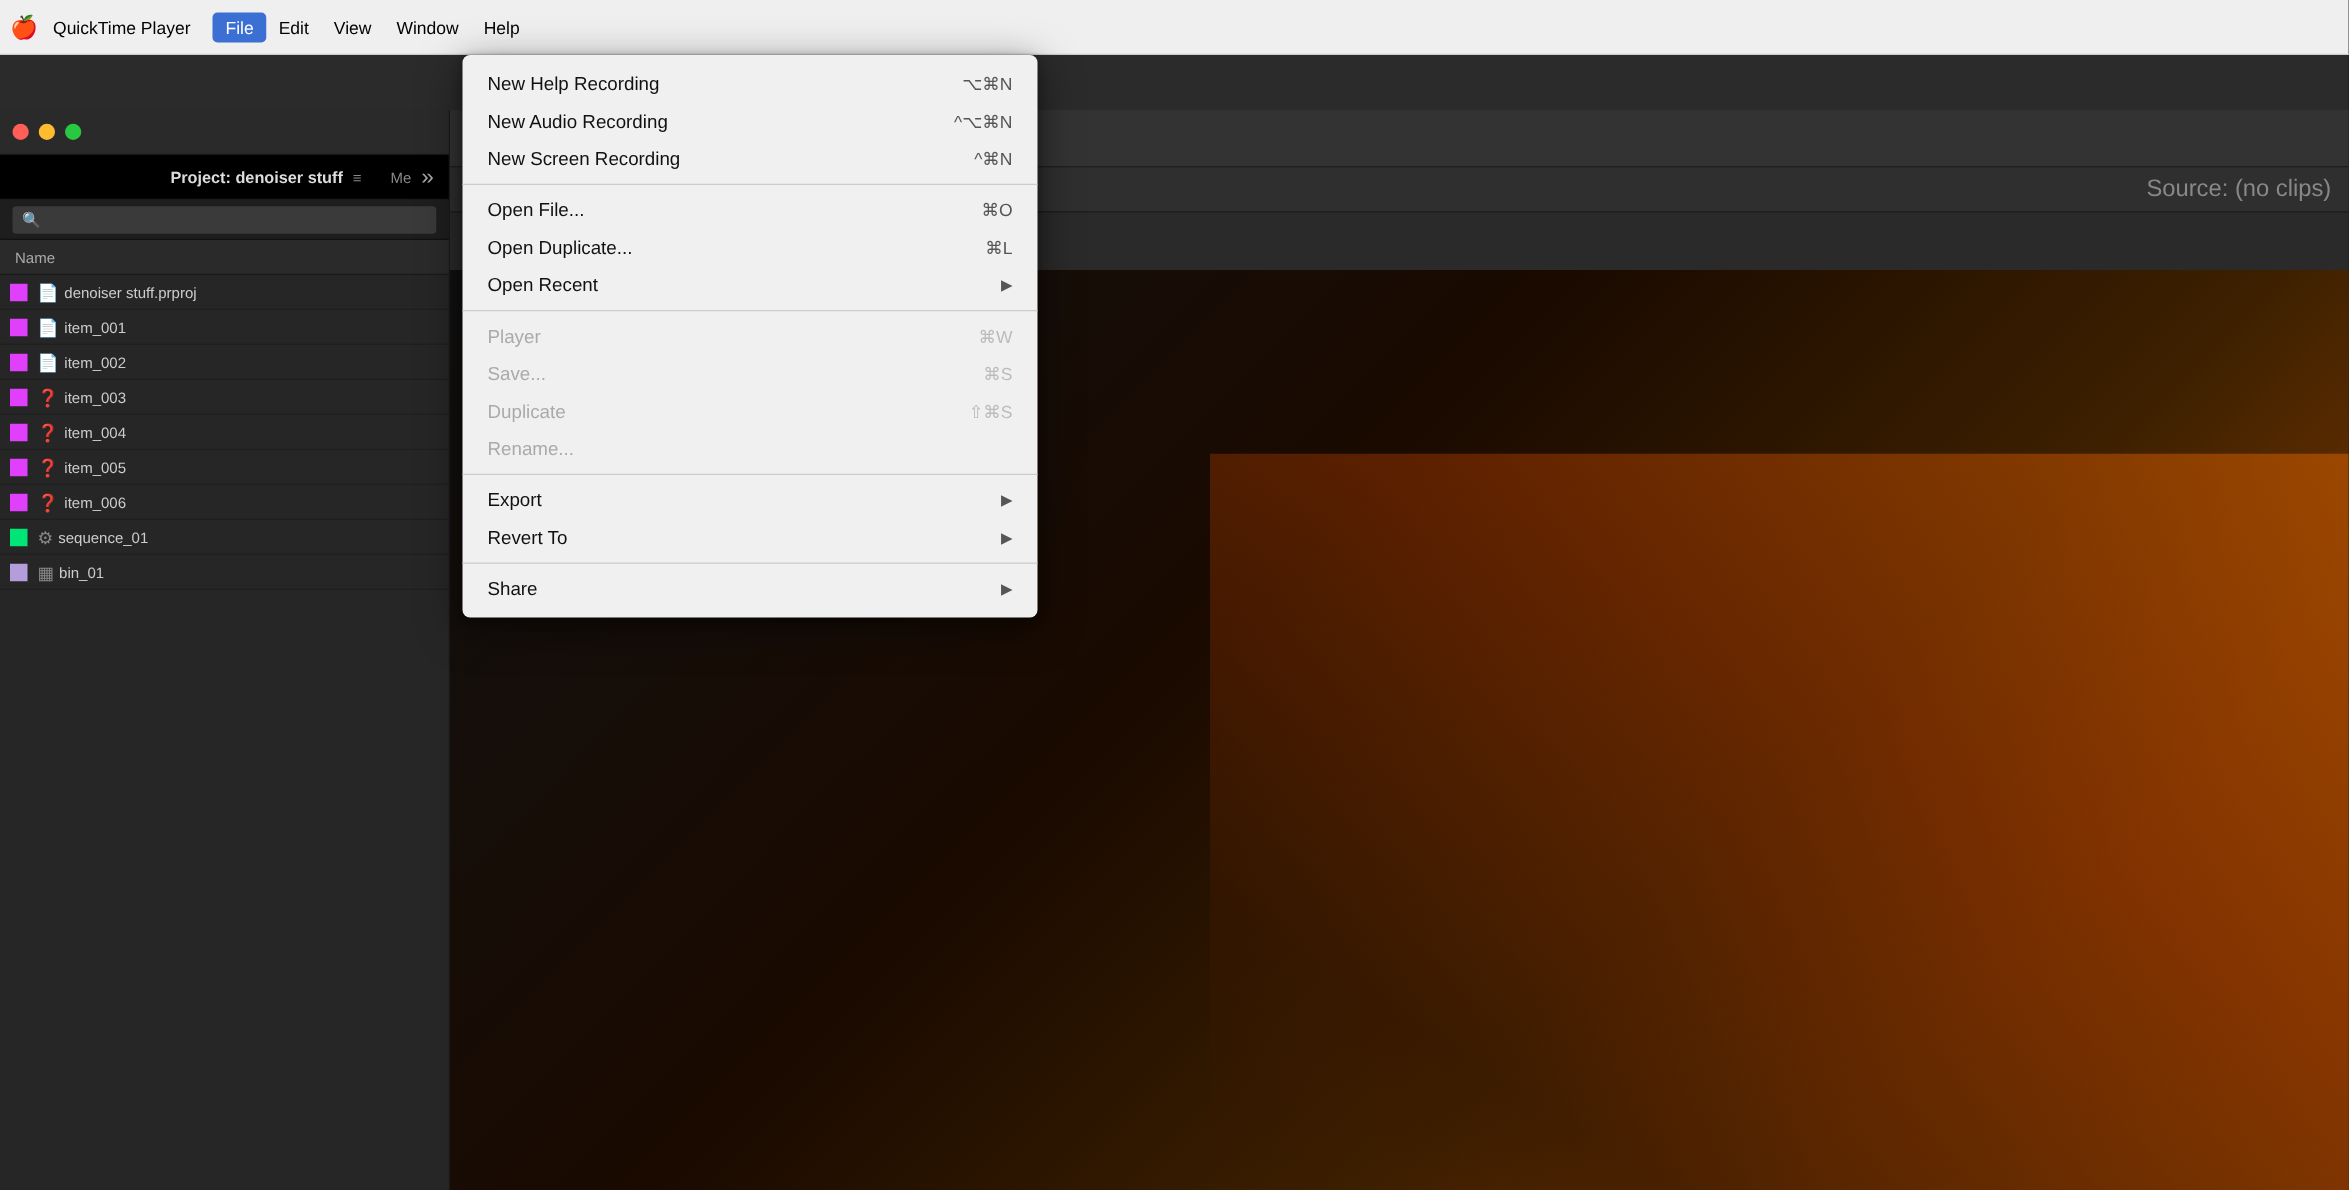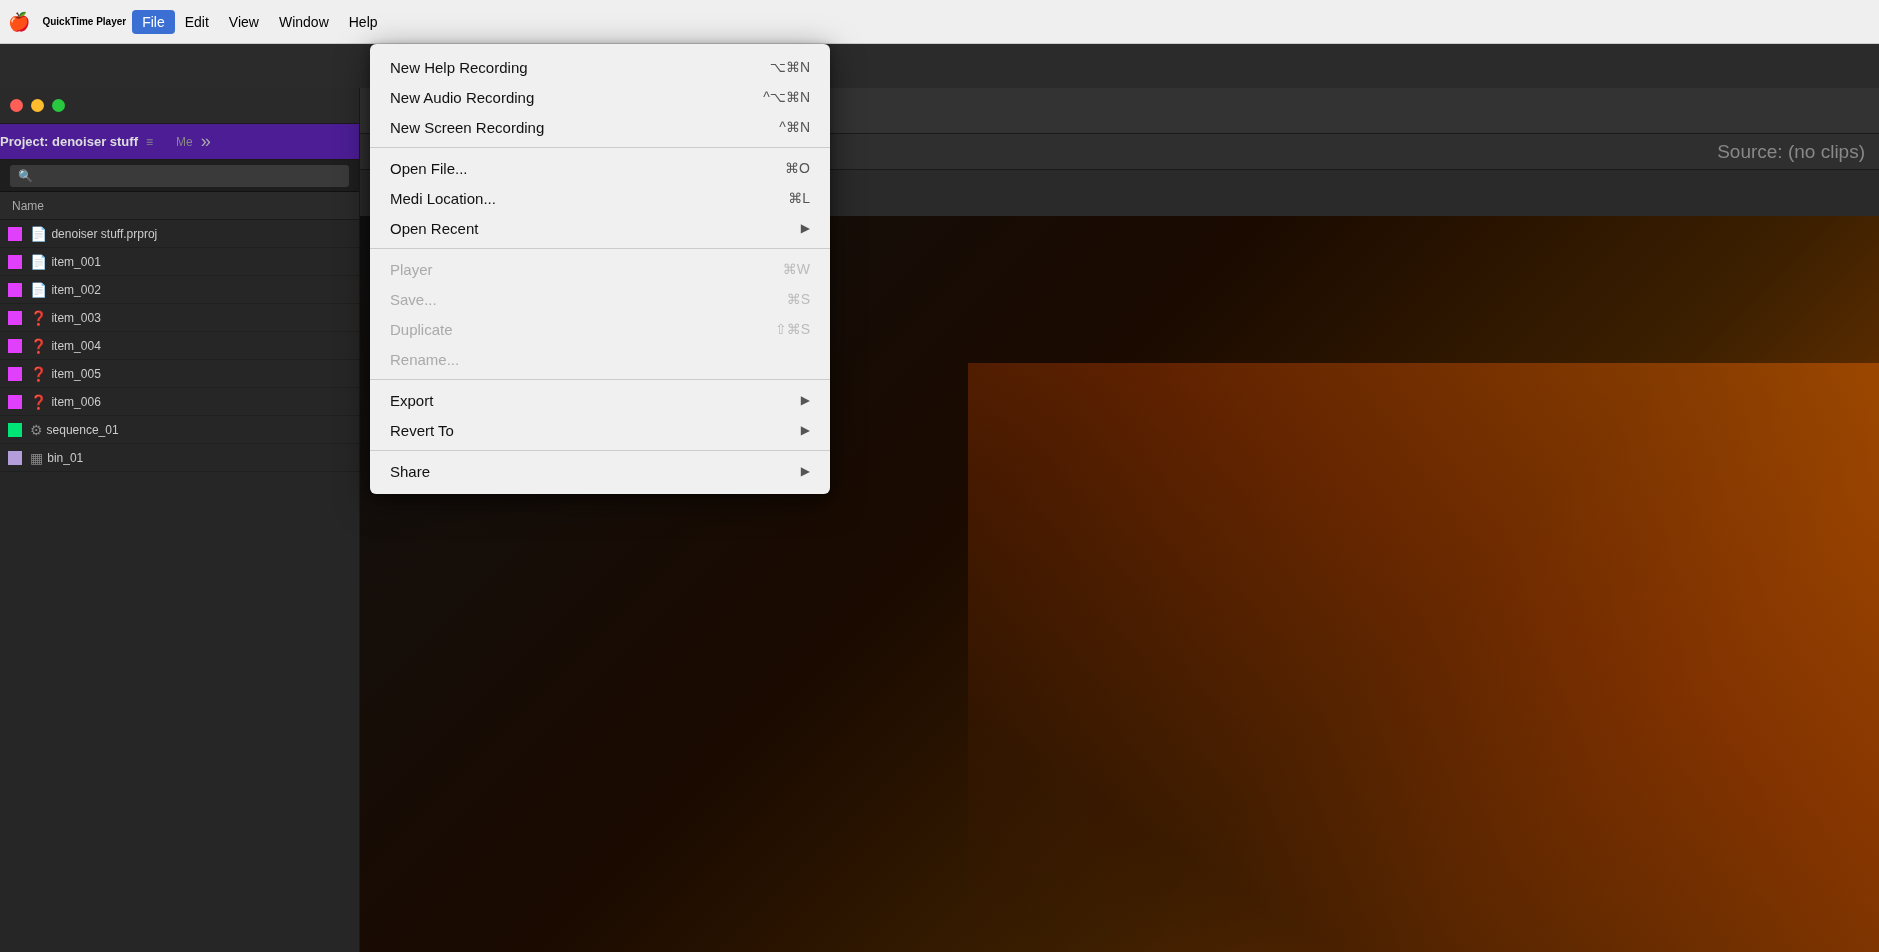--- a/index.html
+++ b/index.html
@@ -23,24 +23,24 @@
       padding: 0 8px;
       z-index: 100;
       border-bottom: 1px solid #ccc;
     }
     .menubar-apple {
       font-size: 18px;
       margin-right: 12px;
       color: #000;
     }
     .menubar-app-name {
-      font-size: 10px;
-      font-weight: 700;
+      font-size: 14px;
+      font-weight: 400;
       color: #000;
-      margin-right: 6px;
+      margin-right: 18px;
     }
     .menubar-item {
       font-size: 14px;
       color: #000;
       padding: 4px 10px;
       border-radius: 4px;
       cursor: pointer;
     }
     .menubar-item.active {
       background: #3b6fd4;
@@ -61,27 +61,28 @@
       position: absolute;
       top: 44px; left: 0;
       width: 360px;
       bottom: 0;
       background: #262626;
       border-right: 1px solid #1a1a1a;
     }
 
     .panel-header {
       height: 36px;
-      background: #4c1d95;
-      display: flex;
-      align-items: center;
-      padding: 0 0;
+      background: #000000;
+      display: flex;
+      align-items: center;
+      padding: 0 12px;
       border-bottom: 1px solid #1a1a1a;
       font-size: 13px;
       color: #ccc;
+      justify-content: flex-end;
     }
     .panel-header-title {
       font-size: 13px;
       color: #ddd;
       font-weight: 600;
     }
     .panel-header-icon {
       margin-left: 8px;
       color: #888;
       font-size: 12px;
@@ -403,21 +404,21 @@
       <span class="menu-item-shortcut">^⌘N</span>
     </div>
 
     <div class="menu-separator"></div>
 
     <div class="menu-item">
       <span class="menu-item-label">Open File...</span>
       <span class="menu-item-shortcut">⌘O</span>
     </div>
     <div class="menu-item">
-      <span class="menu-item-label">Medi Location...</span>
+      <span class="menu-item-label">Open Duplicate...</span>
       <span class="menu-item-shortcut">⌘L</span>
     </div>
     <div class="menu-item">
       <span class="menu-item-label">Open Recent</span>
       <span class="menu-item-arrow">▶</span>
     </div>
 
     <div class="menu-separator"></div>
 
     <div class="menu-item disabled">

